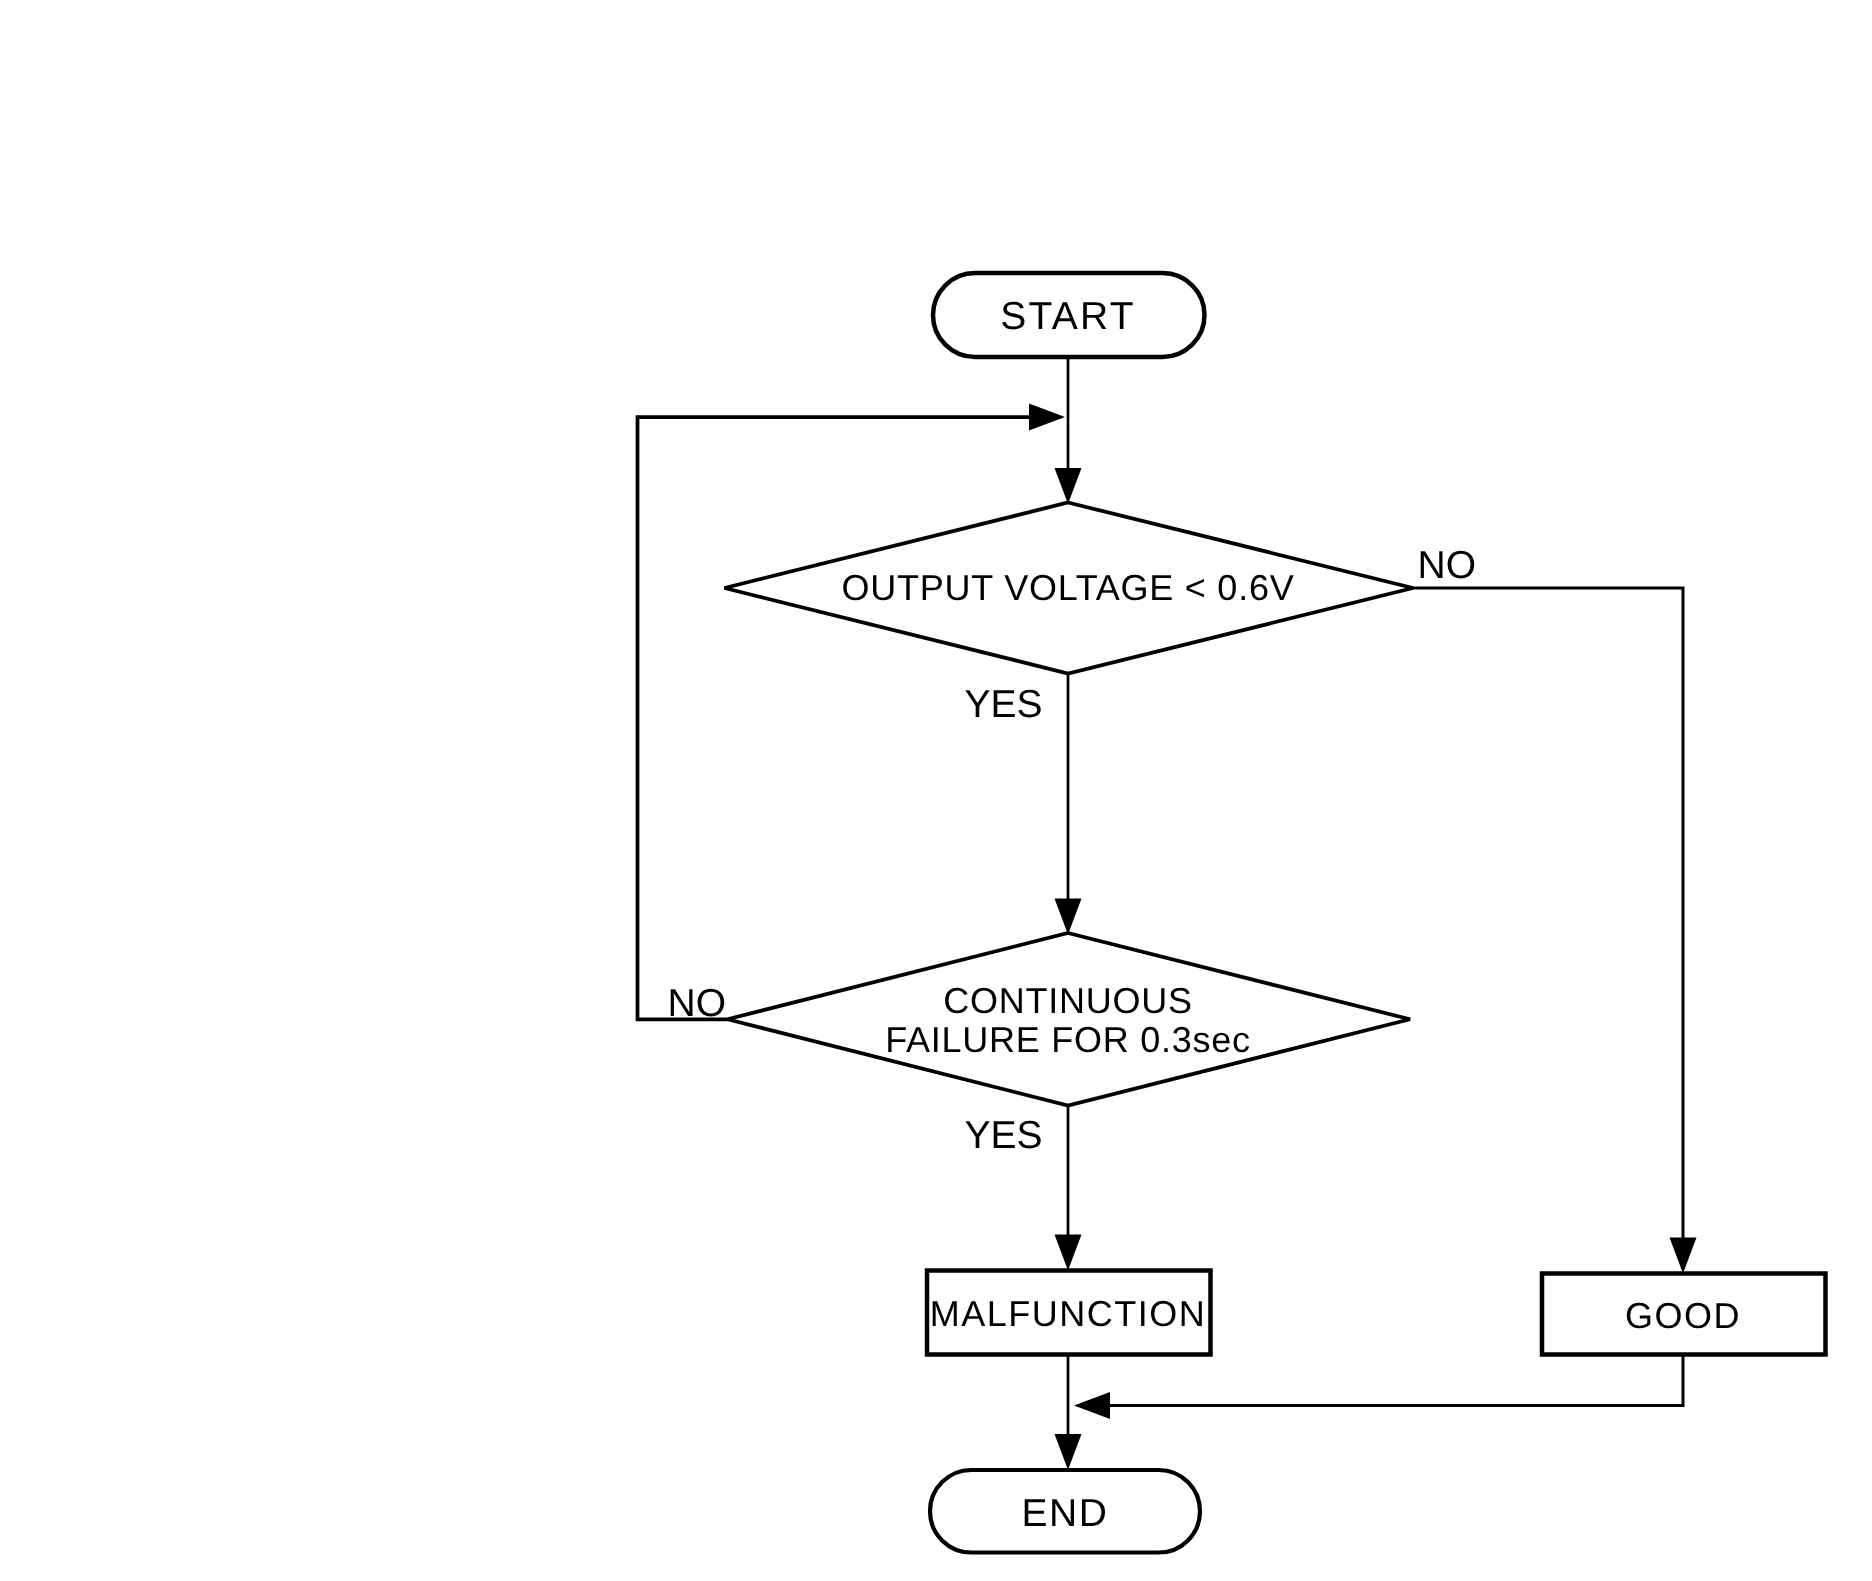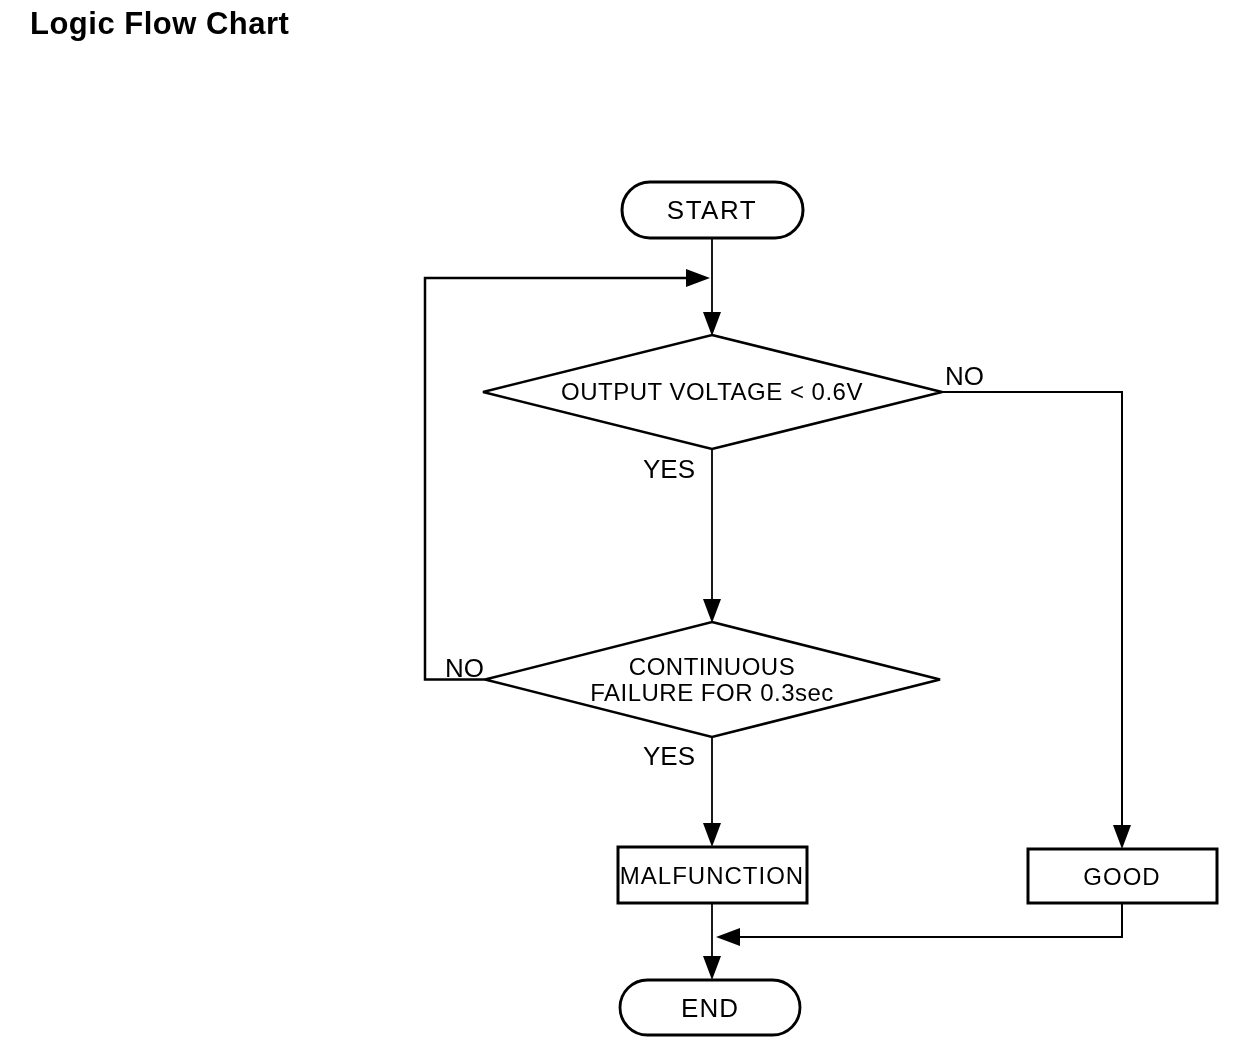--- a/index.html
+++ b/index.html
@@ -53,21 +53,20 @@
     fill: #000000;
     font-family: "Liberation Sans", sans-serif;
     text-anchor: start;
   }
 </style>
 </head>
 <body>
 
 <div class="canvas">
 
-  <h1 class="page-title">Logic Flow Chart</h1>
 
   <svg class="flow" width="1248" height="1054" viewBox="0 0 1248 1054" xmlns="http://www.w3.org/2000/svg">
 
     <g>
 
       <path class="edge" stroke-width="1.8" d="M712 238 L712 332"></path>
       <polygon class="arrowhead" points="703,312 721,312 712,336"></polygon>
 
       <path class="edge" stroke-width="2" d="M942 392 L1122 392 L1122 845"></path>
       <polygon class="arrowhead" points="1113,825 1131,825 1122,849"></polygon>

